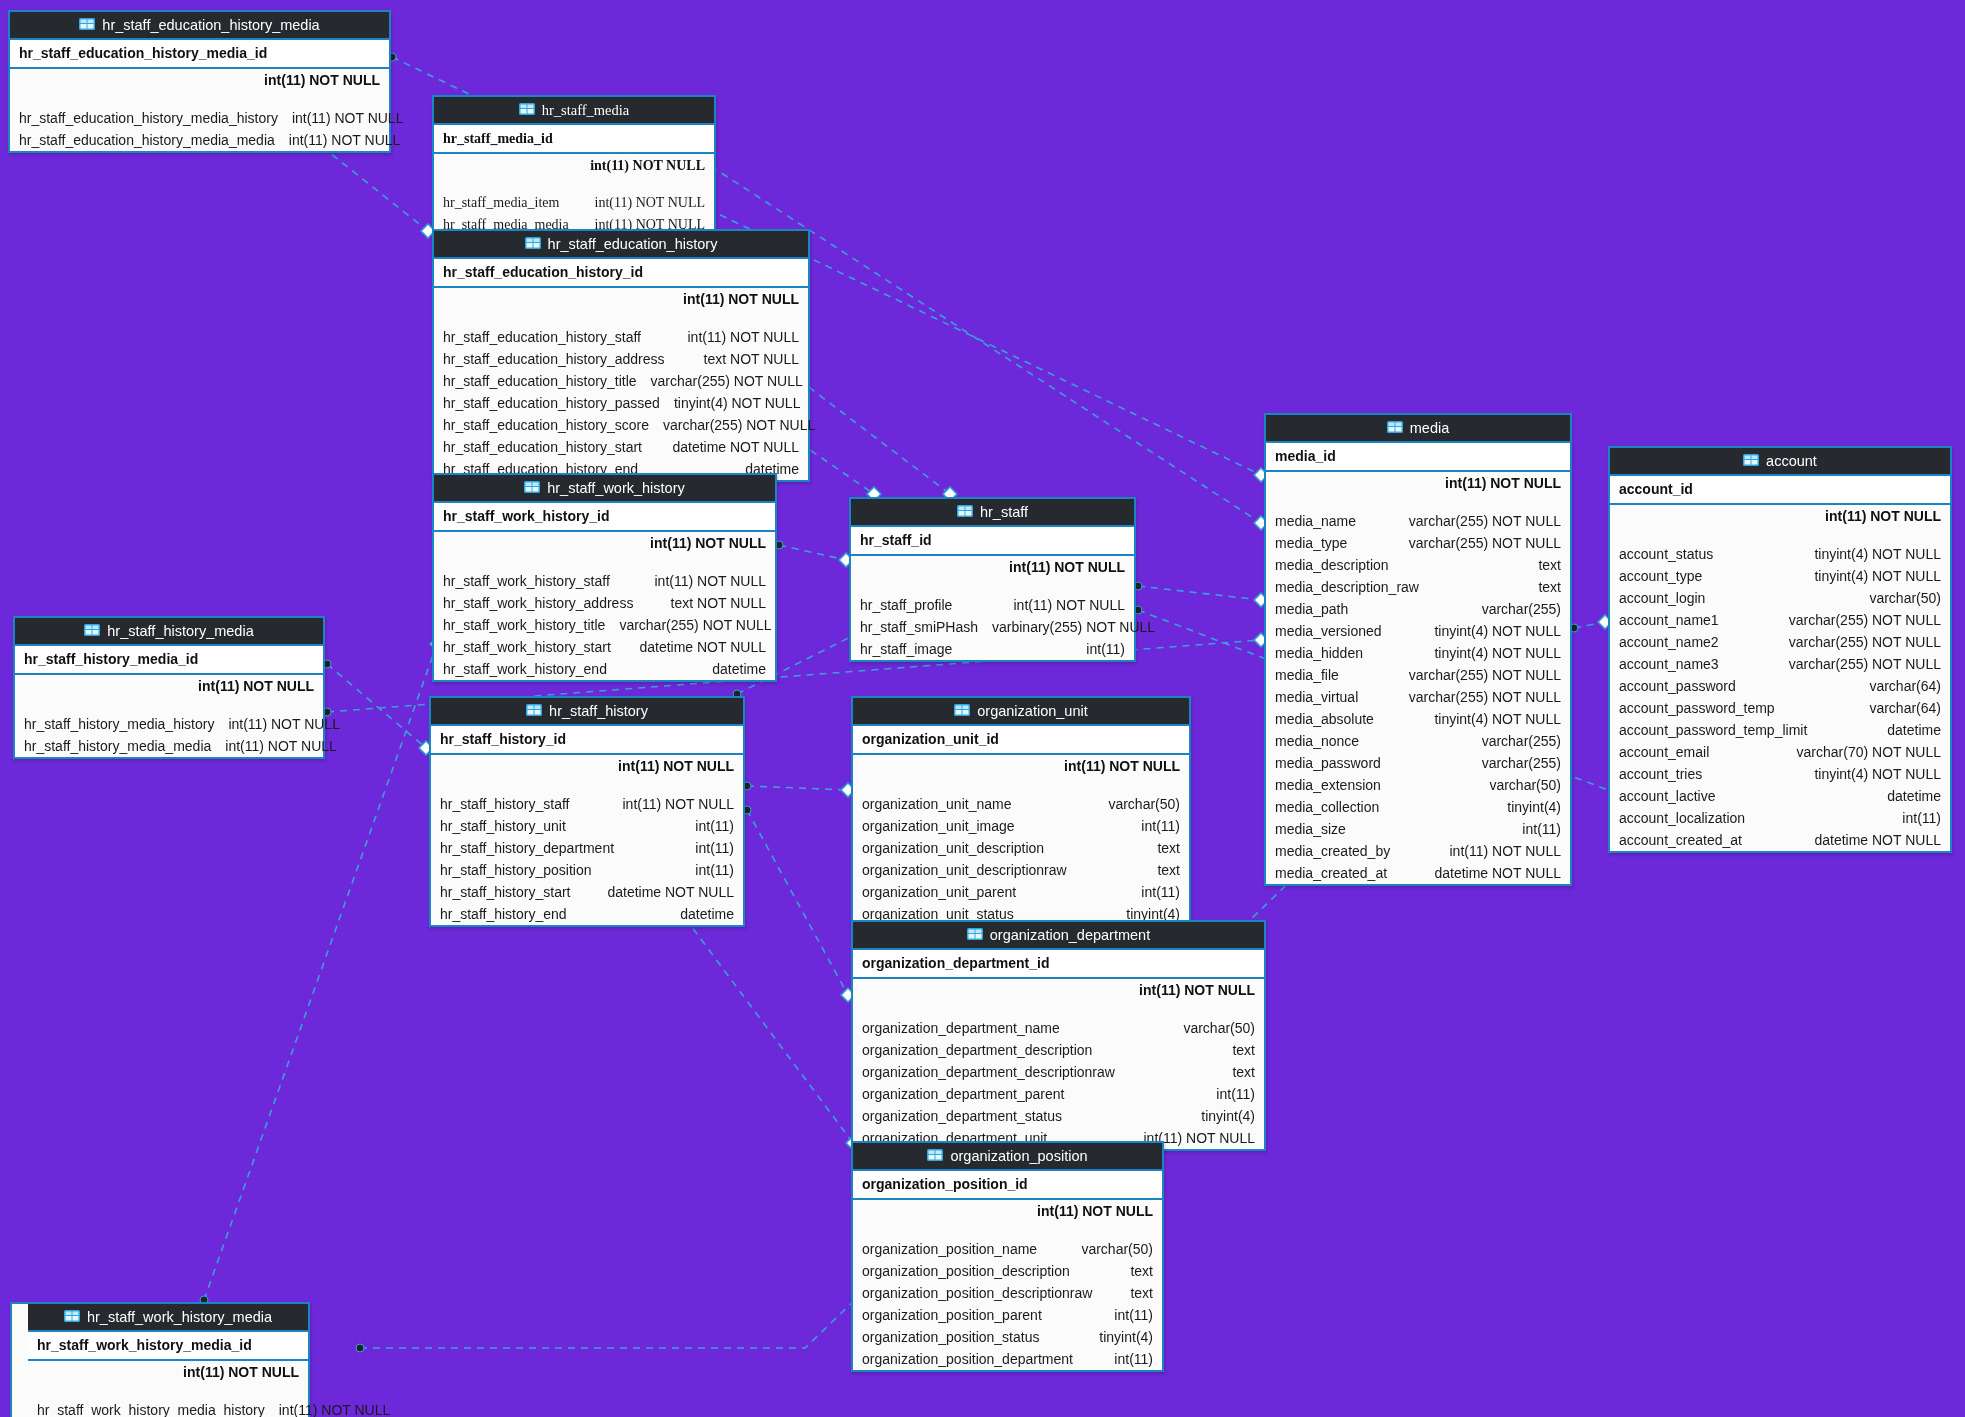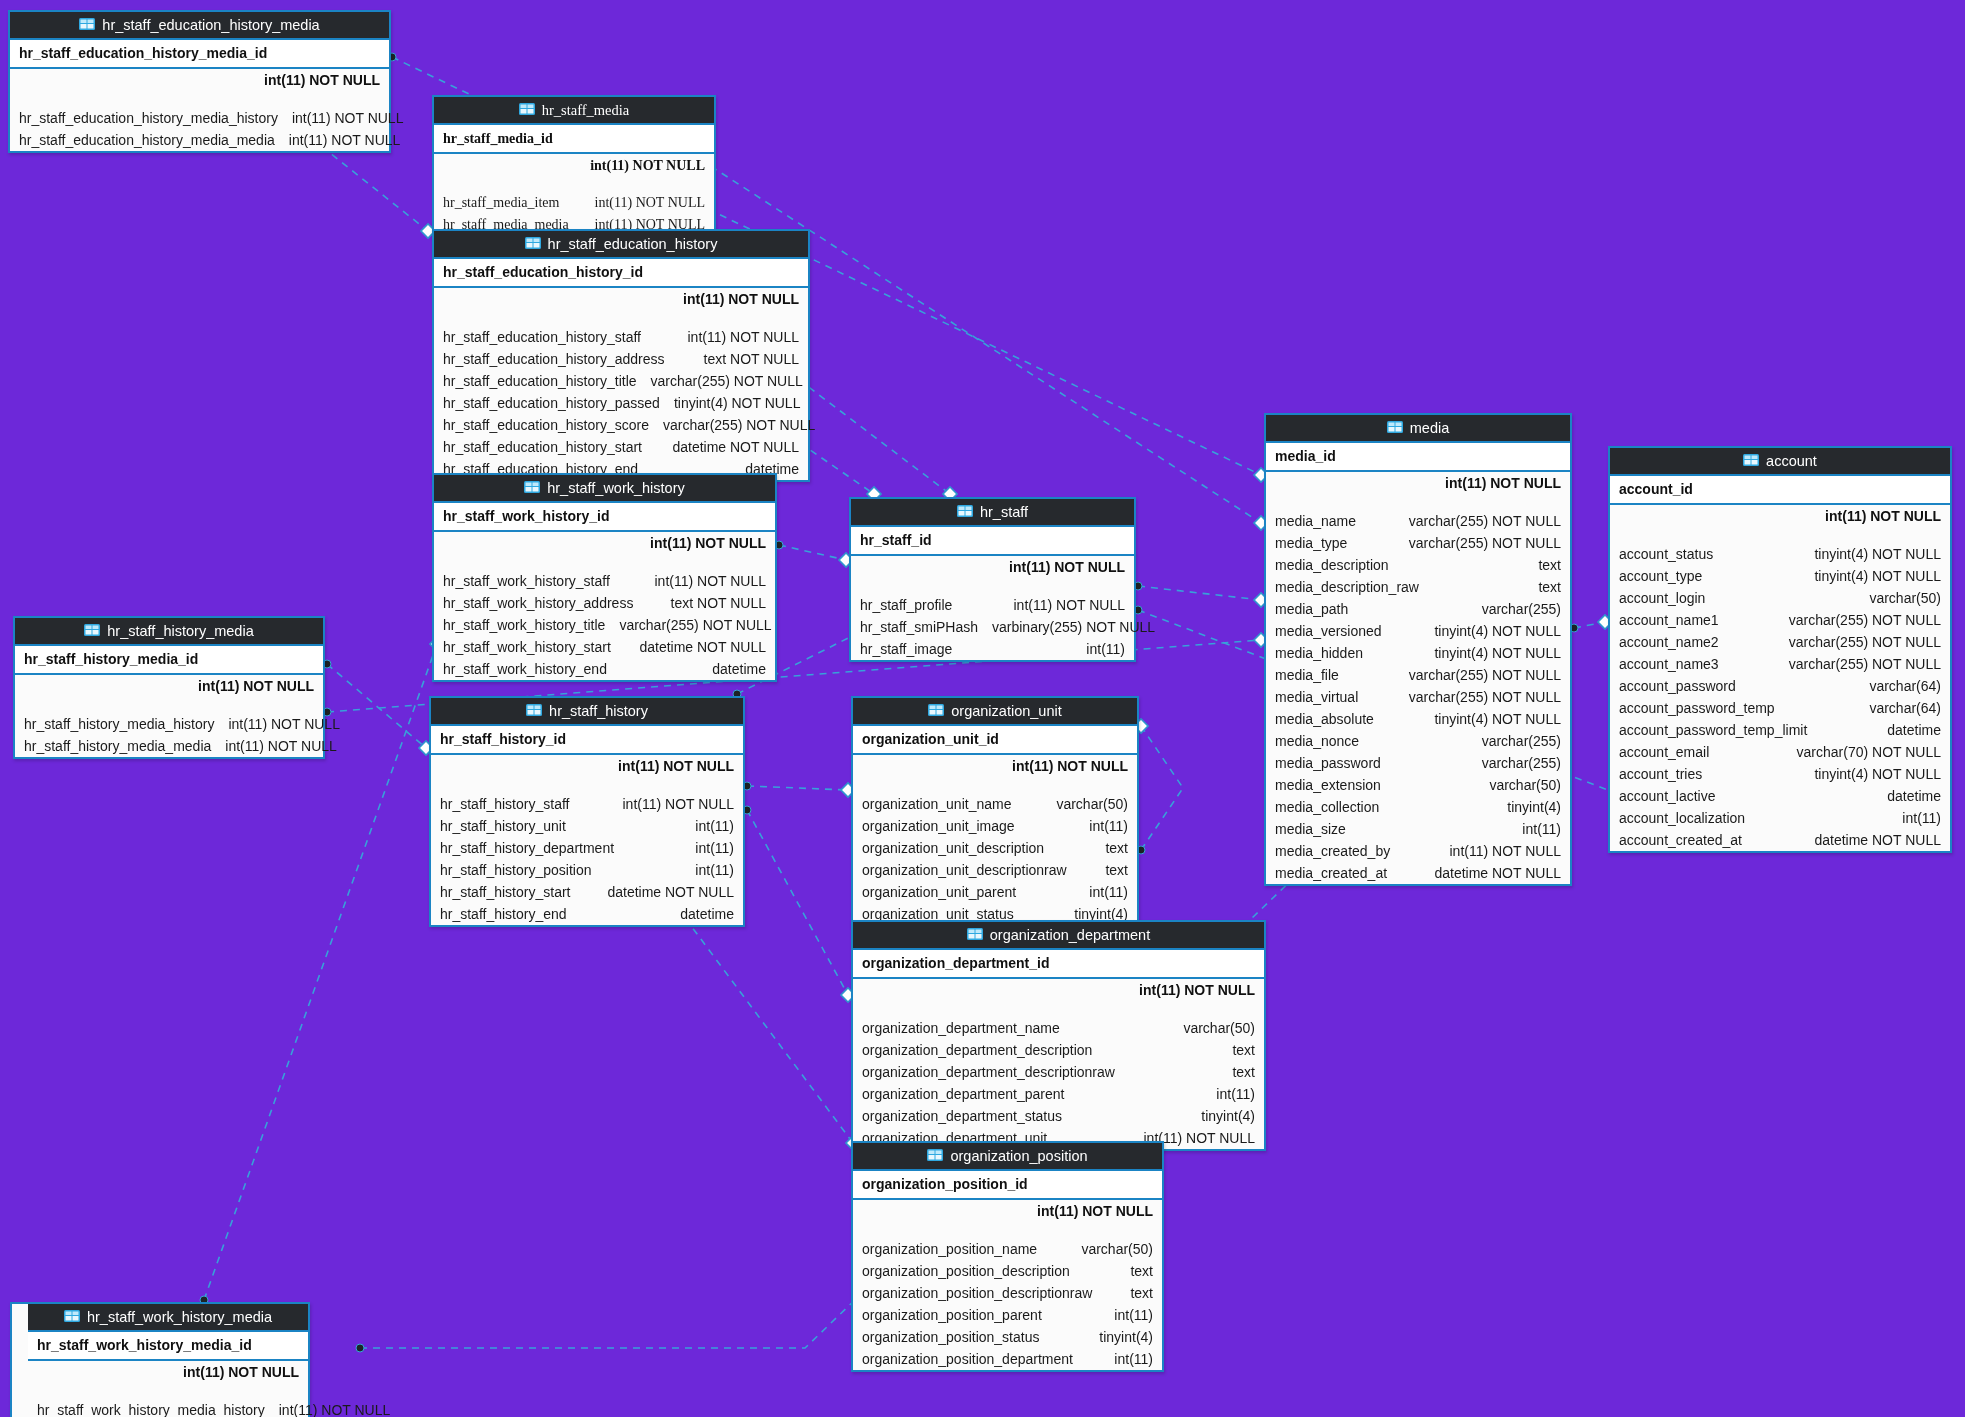--- a/index.html
+++ b/index.html
@@ -356,21 +356,21 @@
         <div class="col-row">
         <span class="col-name">hr_staff_smiPHash</span>
         <span class="col-type">varbinary(255) NOT NULL</span>
       </div>
         <div class="col-row">
         <span class="col-name">hr_staff_image</span>
         <span class="col-type">int(11)</span>
       </div>
       </div>
   </div>
-    <div class="db-table" style="left: 851px; top: 696px; width: 288px;">
+    <div class="db-table" style="left: 851px; top: 696px; width: 340px;">
     <div class="tbl-header">
       <span class="tbl-icon">
         <svg width="16" height="12" viewBox="0 0 16 12">
           <rect x="0" y="0" width="16" height="12" rx="1.5" fill="#2fa8e0"></rect>
           <rect x="1.5" y="1.5" width="6" height="3.5" fill="#bfe9fb"></rect>
           <rect x="8.5" y="1.5" width="6" height="3.5" fill="#bfe9fb"></rect>
           <rect x="1.5" y="6" width="6" height="4.5" fill="#e8f7fe"></rect>
           <rect x="8.5" y="6" width="6" height="4.5" fill="#e8f7fe"></rect>
         </svg>
       </span>

